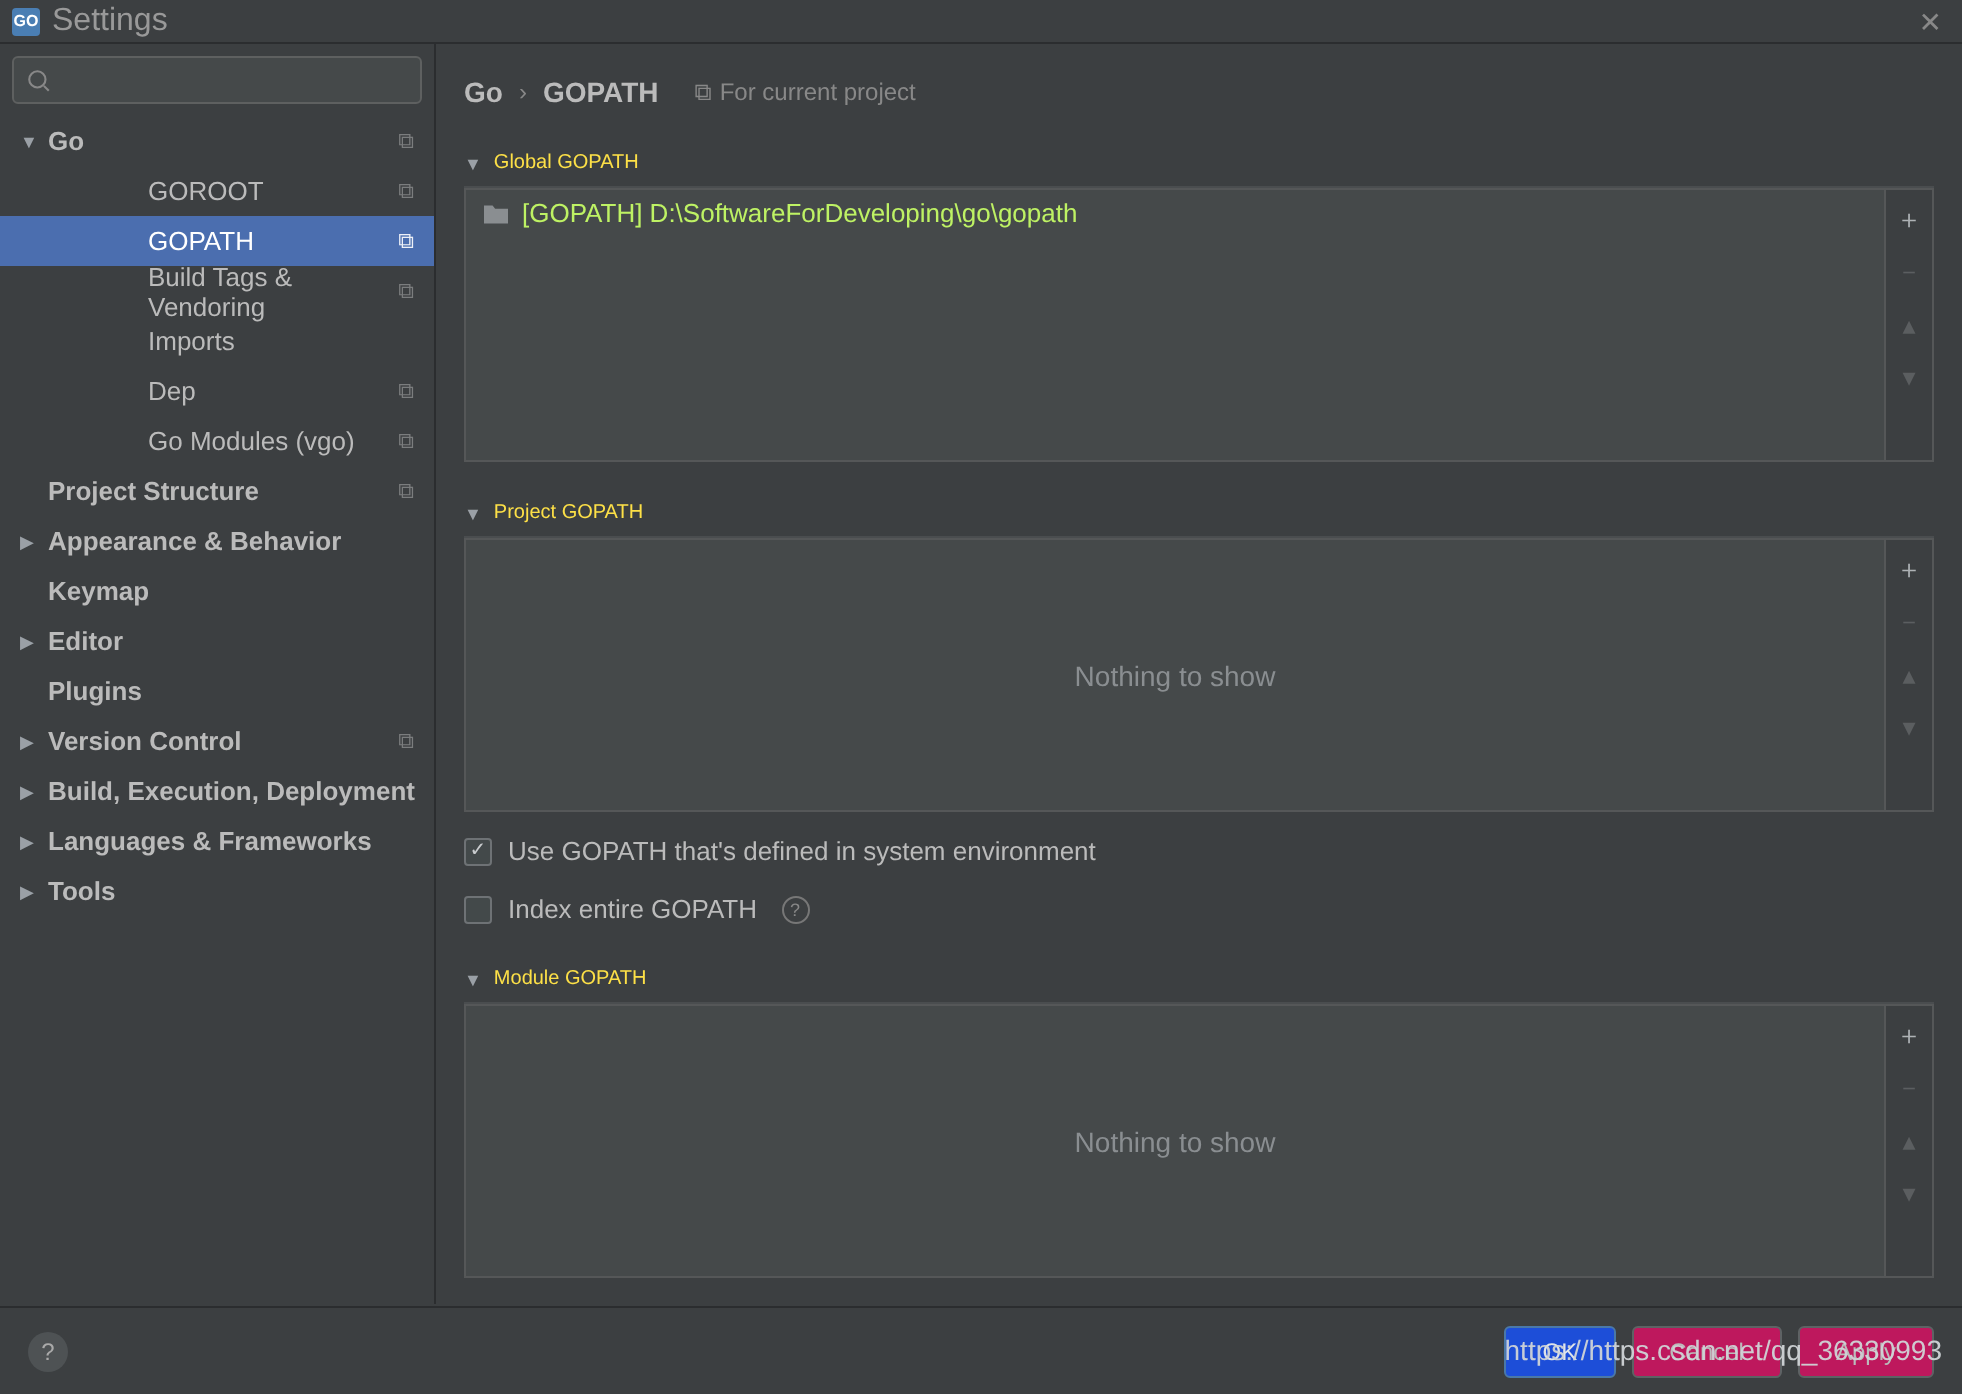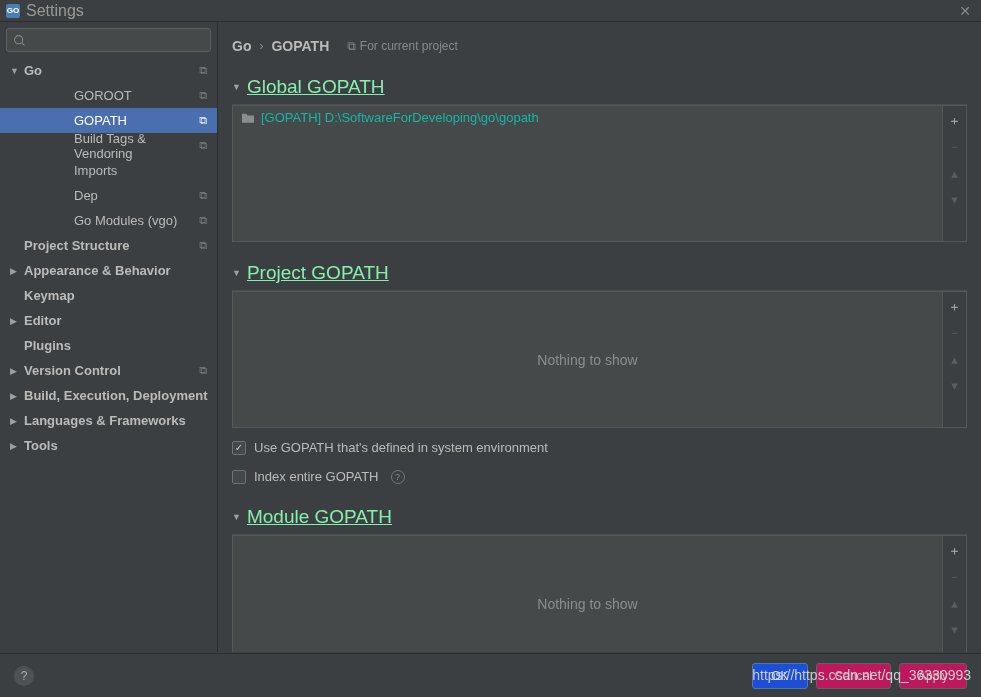--- a/index.html
+++ b/index.html
@@ -30,26 +30,26 @@
 .tree-item.selected .copy-icon { opacity: 0.9; }
 
 .main { flex: 1; background: #3c3f41; padding: 10px 14px 0 14px; overflow: auto; }
 .breadcrumb { display: flex; align-items: center; gap: 8px; height: 28px; margin-bottom: 10px;}
 .breadcrumb .crumb { color: #bbb; font-weight: bold; font-size: 14px;}
 .breadcrumb .sep { color: #888; font-size: 12px;}
 .breadcrumb .notice { color: #888; font-size: 12px; display: flex; align-items: center; gap: 4px; margin-left:10px;}
 
 .section-header { display: flex; align-items: center; gap: 6px; padding: 6px 0; cursor: pointer; border-bottom: 1px solid #4a4d4f; margin-bottom:0;}
 .section-header .arrow { font-size: 9px; color: #9aa0a6; }
-.section-header .title { color: #86efac; font-size: 19px; text-decoration: underline; }
+.section-header .title { color: #fde047; font-size: 10px; }
 
 .list-row { display: flex; border: 1px solid #555758; }
 .list-box { flex: 1; height: 135px; background: #45494a; position: relative; }
 .list-box.small { height: 135px;}
-.list-item { display: flex; align-items: center; gap: 6px; padding: 4px 8px; color: #14b8a6;}
+.list-item { display: flex; align-items: center; gap: 6px; padding: 4px 8px; color: #bef264;}
 .list-item svg { width: 14px; height: 12px; }
 .empty { position: absolute; top: 50%; left: 50%; transform: translate(-50%, -50%); color: #8a8e91; font-size: 14px;}
 .list-controls { width: 24px; background: #3c3f41; display: flex; flex-direction: column; align-items: center; border-left:1px solid #555758;}
 .ctrl { width: 24px; height: 26px; display: flex; align-items: center; justify-content: center; cursor: pointer; color: #aeb2b5;}
 .ctrl.dis { color: #5b5e60; }
 .ctrl:first-child{margin-top:2px;}
 
 .spacer { height: 14px; }
 .checkbox-row { display: flex; align-items: center; gap: 8px; padding: 2px 0; margin-top:10px;}
 .checkbox { width: 14px; height: 14px; border: 1px solid #6e7275; border-radius: 2px; background: #43494a; display: flex; align-items: center; justify-content: center; cursor:pointer;}

